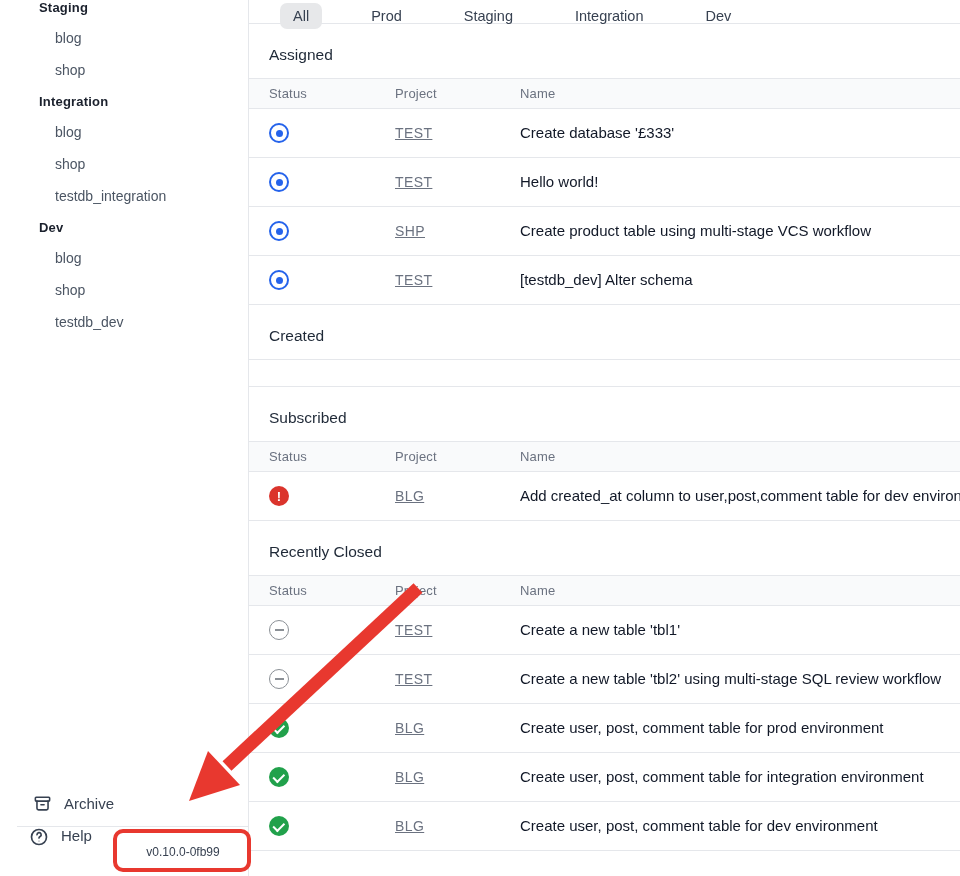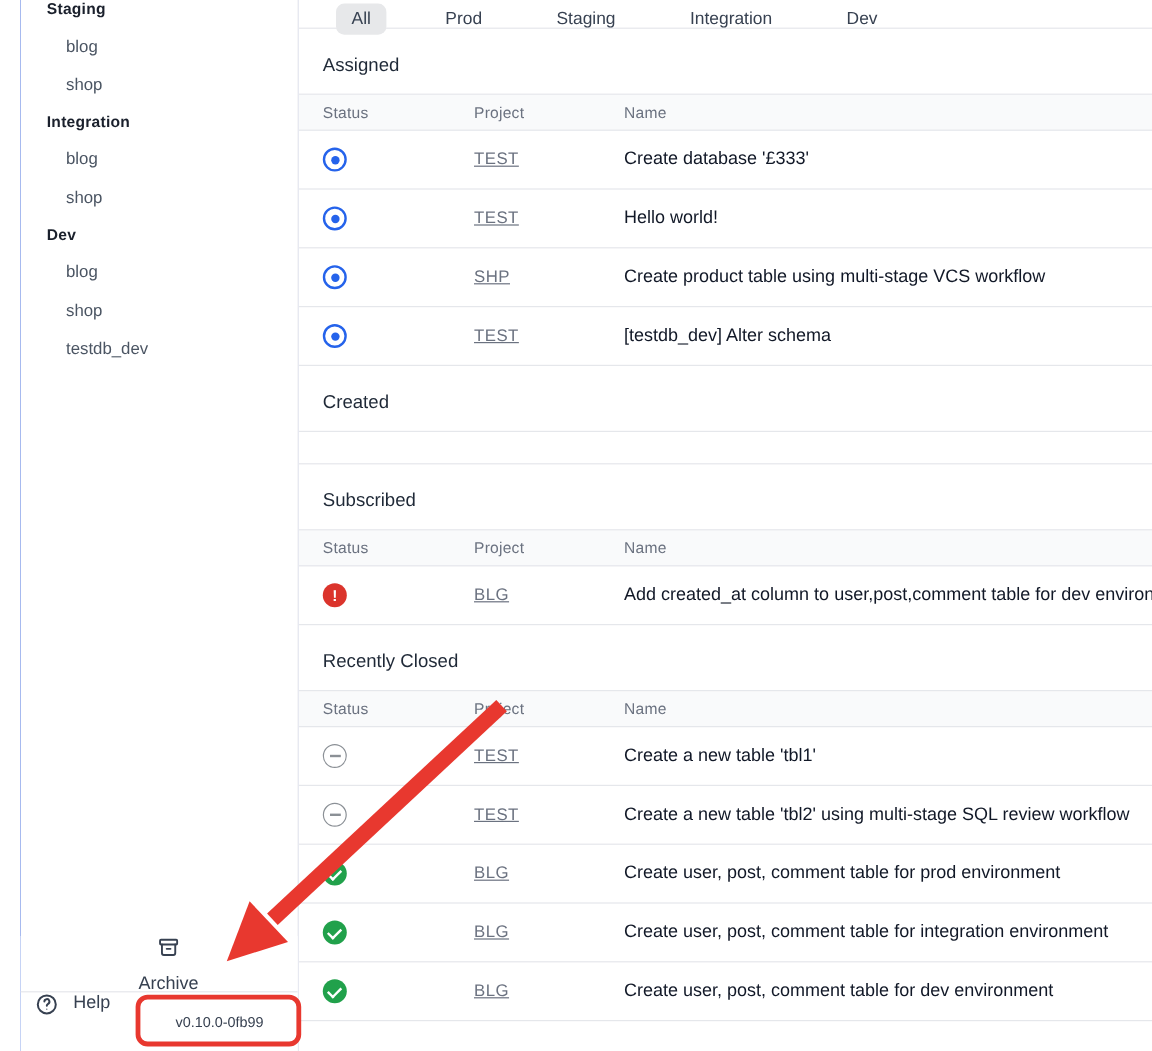--- a/index.html
+++ b/index.html
@@ -13,21 +13,21 @@
 
   
   .sidebar{position:absolute;left:0;top:0;bottom:0;width:232px;border-right:1px solid var(--border);background:#fff;}
   .side-nav{margin-top:-8px;}
   .side-group-label{height:30px;display:flex;align-items:center;padding-left:22px;
     font-size:13px;font-weight:700;color:#1A202C;letter-spacing:.2px;}
   .side-item{height:32px;display:flex;align-items:center;padding-left:38px;
     font-size:14px;color:#4B5563;cursor:pointer;}
   .sidebar-bottom{position:absolute;left:0;right:0;bottom:0;background:#fff;}
   .archive-row{height:46px;display:flex;align-items:center;gap:12px;padding-left:16px;
-    font-size:15px;color:#374151;cursor:pointer;flex-direction:column;}
+    font-size:15px;color:#374151;cursor:pointer;}
   .help-row{height:50px;border-top:1px solid var(--border);display:flex;align-items:flex-start;
     gap:12px;padding-left:12px;font-size:15px;color:#374151;position:relative;}
   .version-label{position:absolute;left:100px;top:0;width:132px;height:50px;display:flex;
     align-items:center;justify-content:center;font-size:12px;color:#374151;cursor:pointer;}
 
   
   .main{position:absolute;left:232px;right:0;top:0;bottom:0;background:#fff;overflow:hidden;}
   .tabbar{height:24px;border-bottom:1px solid var(--border);display:flex;align-items:flex-start;
     padding:3px 0 0 31px;gap:36px;}
   .tab{font-size:14.5px;color:#374151;padding:5px 13px;border-radius:7px;cursor:pointer;white-space:nowrap;}
@@ -68,20 +68,21 @@
 <div id="stage">
 
   <aside class="sidebar">
     <nav class="side-nav" id="side-nav">
         <div class="side-group-label">Staging</div>
         <div class="side-item">blog</div>
         <div class="side-item">shop</div>
         <div class="side-group-label">Integration</div>
         <div class="side-item">blog</div>
         <div class="side-item">shop</div>
+        <div class="side-item">testdb_integration</div>
         <div class="side-group-label">Dev</div>
         <div class="side-item">blog</div>
         <div class="side-item">shop</div>
         <div class="side-item">testdb_dev</div>
       </nav>
 
     <div class="sidebar-bottom">
       <div class="archive-row">
         <span style="display:flex;">
           <svg width="19" height="19" viewBox="0 0 24 24" fill="none" stroke="#374151" stroke-width="2" stroke-linecap="round" stroke-linejoin="round">

